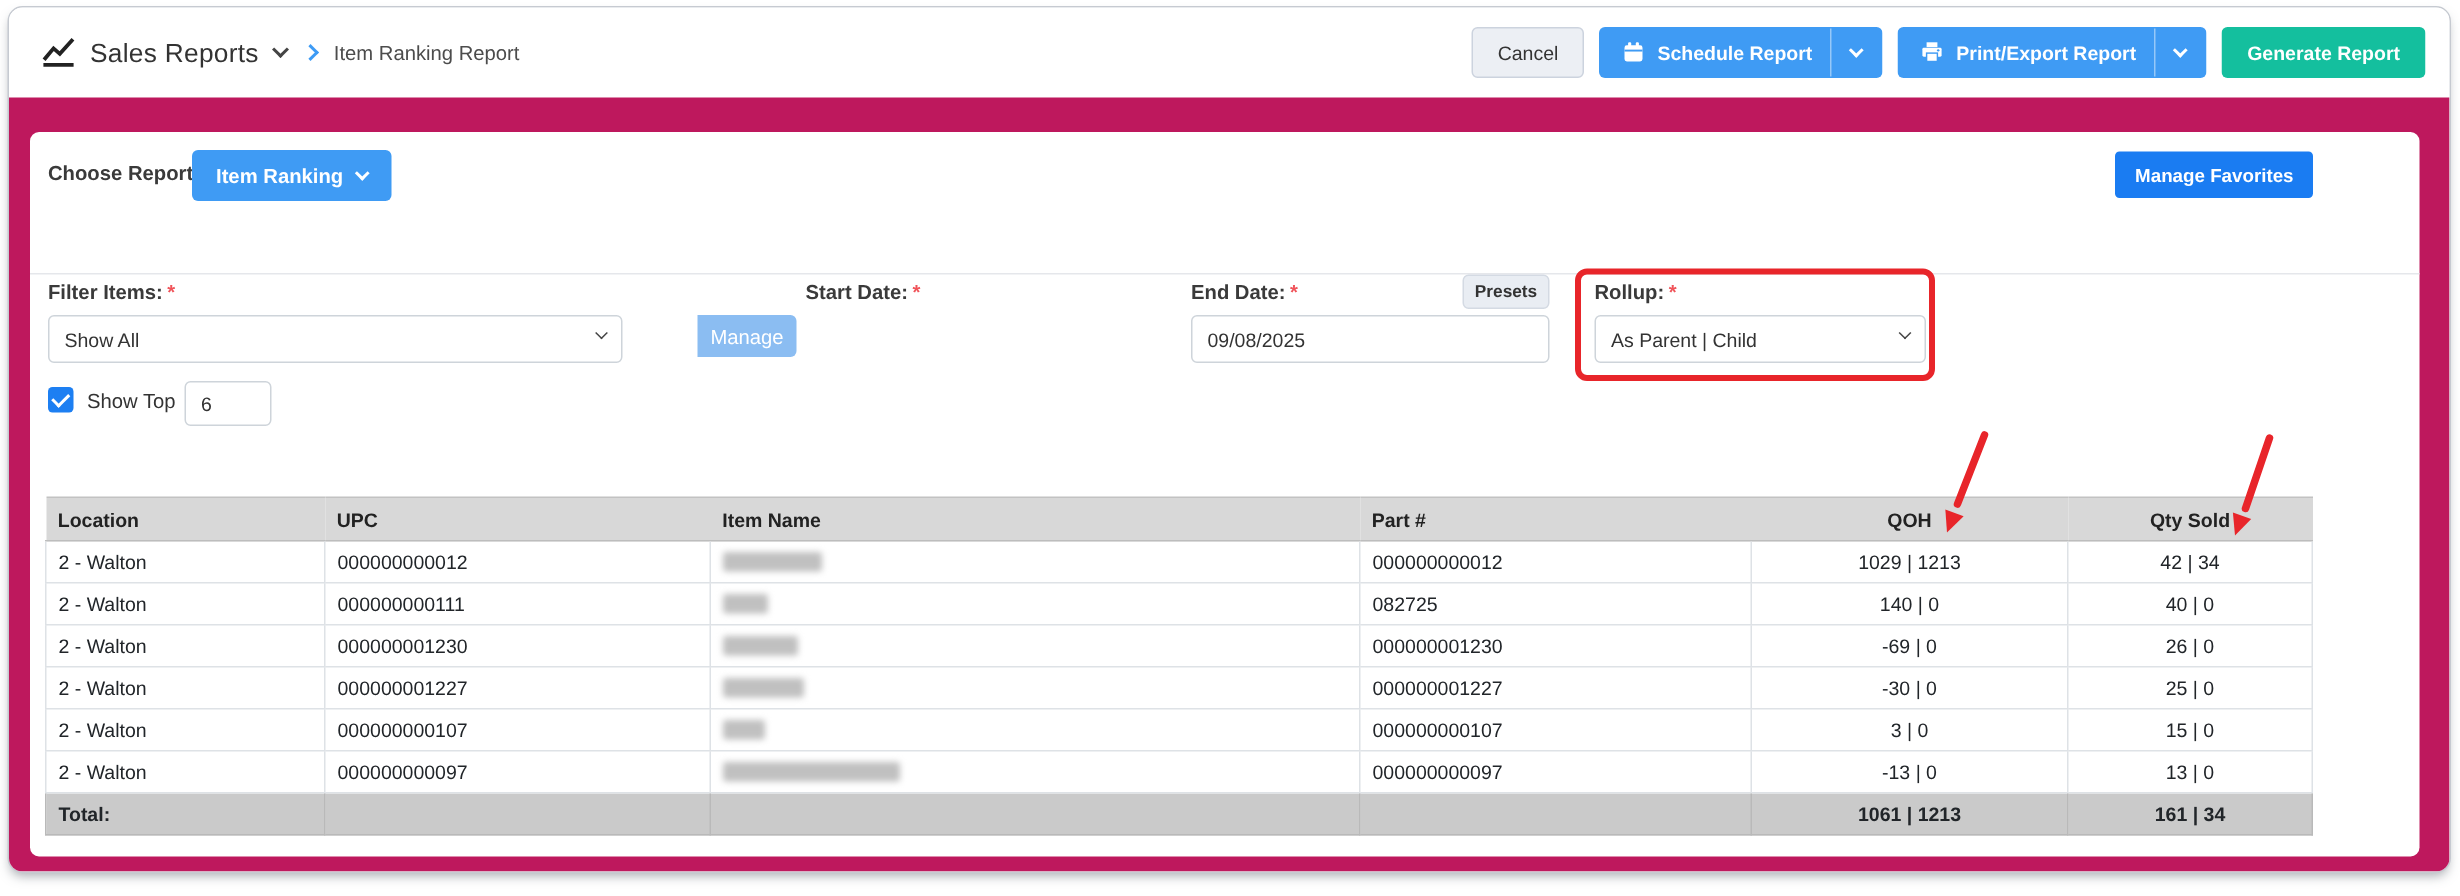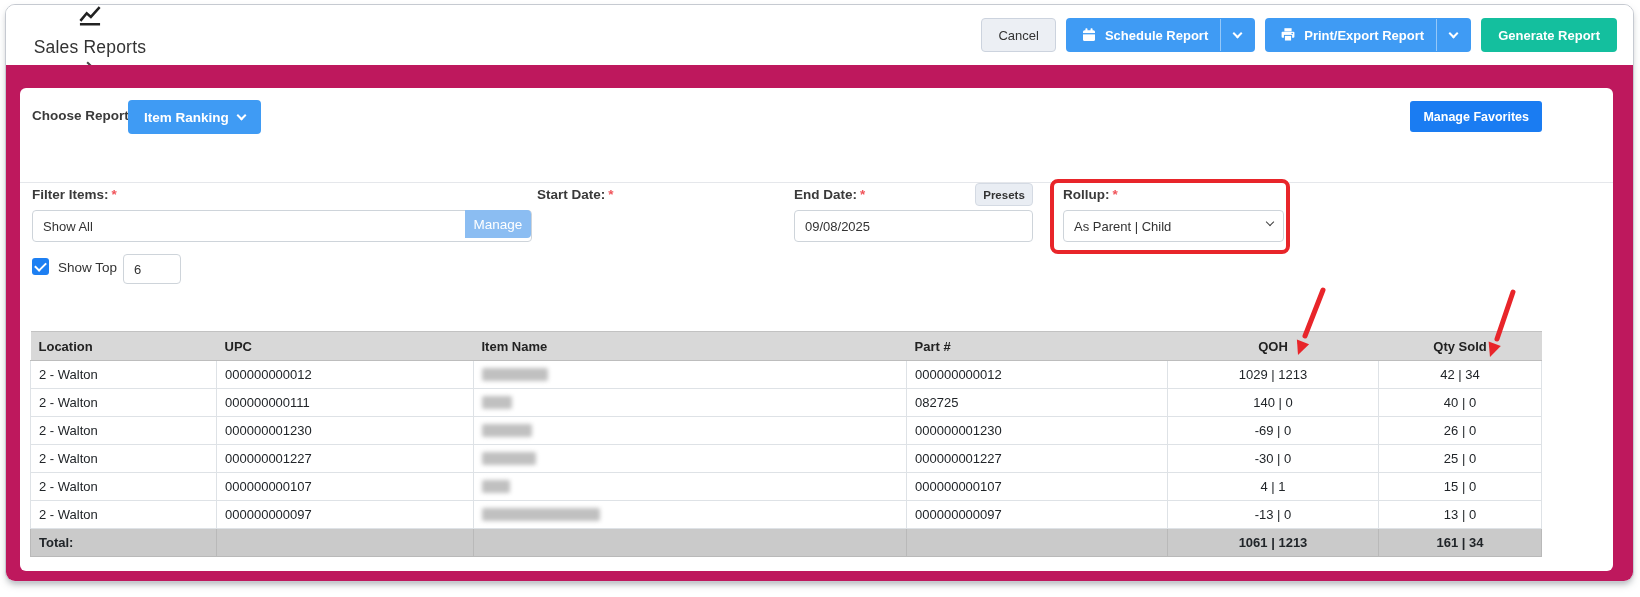--- a/index.html
+++ b/index.html
@@ -5,21 +5,21 @@
   * { margin:0; padding:0; box-sizing:border-box; }
   html,body { width:1640px; height:597px; background:#fff; font-family:"Liberation Sans", sans-serif; overflow:hidden; }
   .page { position:relative; width:1640px; height:597px; }
   .card {
     position:absolute; left:5px; top:4px; width:1629px; height:578px;
     background:#fff; border:1px solid #c6cad1; border-radius:10px;
     box-shadow:0 4px 7px -2px rgba(90,95,105,.5); overflow:hidden;
   }
   
   .topbar { position:absolute; left:0; top:0; right:0; height:60px; background:#fff; }
-  .tb-left { position:absolute; left:22px; top:0; height:60px; display:flex; align-items:center; gap:10px;flex-direction:column; }
+  .tb-left { position:absolute; left:22px; top:0; height:60px; display:flex; align-items:center; gap:10px; }
   .app-title { font-size:17.5px; color:#333; letter-spacing:.2px; }
   .crumb { font-size:13.5px; color:#4c4c4c; }
   .chev { display:inline-block; width:8px; height:8px; border-right:2px solid #444; border-bottom:2px solid #444; transform:rotate(45deg); margin-top:-4px; }
   .chev.right { transform:rotate(-45deg); border-color:#3d9bf5; margin:0 2px; }
   .chev.white { border-color:#fff; width:7px; height:7px; }
   .chev.dark-sm { width:6px; height:6px; border-width:1.5px; }
   .tb-right { position:absolute; right:16px; top:13px; display:flex; align-items:center; gap:10px;justify-content:center; }
   .btn { display:inline-flex; align-items:center; justify-content:center; height:34px; border-radius:4px; font-size:13px; cursor:pointer; border:1px solid transparent; white-space:nowrap; }
   .btn-cancel { background:#eceff4; border-color:#ccd3de; color:#333; padding:0 16px; }
   .btn-blue { background:#3f9bf4; color:#fff; padding:0 0 0 14px; font-weight:bold; }
@@ -119,21 +119,21 @@
         <span class="lbl-bold choose-lbl">Choose Report</span>
         <div class="btn-report">
           <span>Item Ranking</span>
           <span class="chev white"></span>
         </div>
         <div class="btn-fav">Manage Favorites</div>
 
         <div class="divider"></div>
 
         <span class="lbl-bold f-label" style="left:12px"><span>Filter Items:</span><span class="req">*</span></span>
-        <div class="fake-select" style="left:12px; width:500px;">
+        <div class="fake-select" style="left:12px; width:383px;">
           <span>Show All</span>
           <span class="sel-caret chev dark-sm"></span>
         </div>
         <div class="btn-manage">Manage</div>
 
         <span class="lbl-bold f-label" style="left:517px"><span>Start Date:</span><span class="req">*</span></span>
 
         <span class="lbl-bold f-label" style="left:774px"><span>End Date:</span><span class="req">*</span></span>
         <input class="t-input" style="left: 774px; width: 239px;" value="09/08/2025">
         <div class="btn-presets">Presets</div>
@@ -209,21 +209,21 @@
                 <td class="c">-30 | 0</td>
                 <td class="c">25 | 0</td>
               </tr>
               <tr>
                 <td>2 - Walton</td>
                 <td>000000000107</td>
                 <td>
                   <div class="blur-box" style="width: 28px;"></div>
                 </td>
                 <td>000000000107</td>
-                <td class="c">4 | 1</td>
+                <td class="c">3 | 0</td>
                 <td class="c">15 | 0</td>
               </tr>
               <tr>
                 <td>2 - Walton</td>
                 <td>000000000097</td>
                 <td>
                   <div class="blur-box" style="width: 118px;"></div>
                 </td>
                 <td>000000000097</td>
                 <td class="c">-13 | 0</td>

